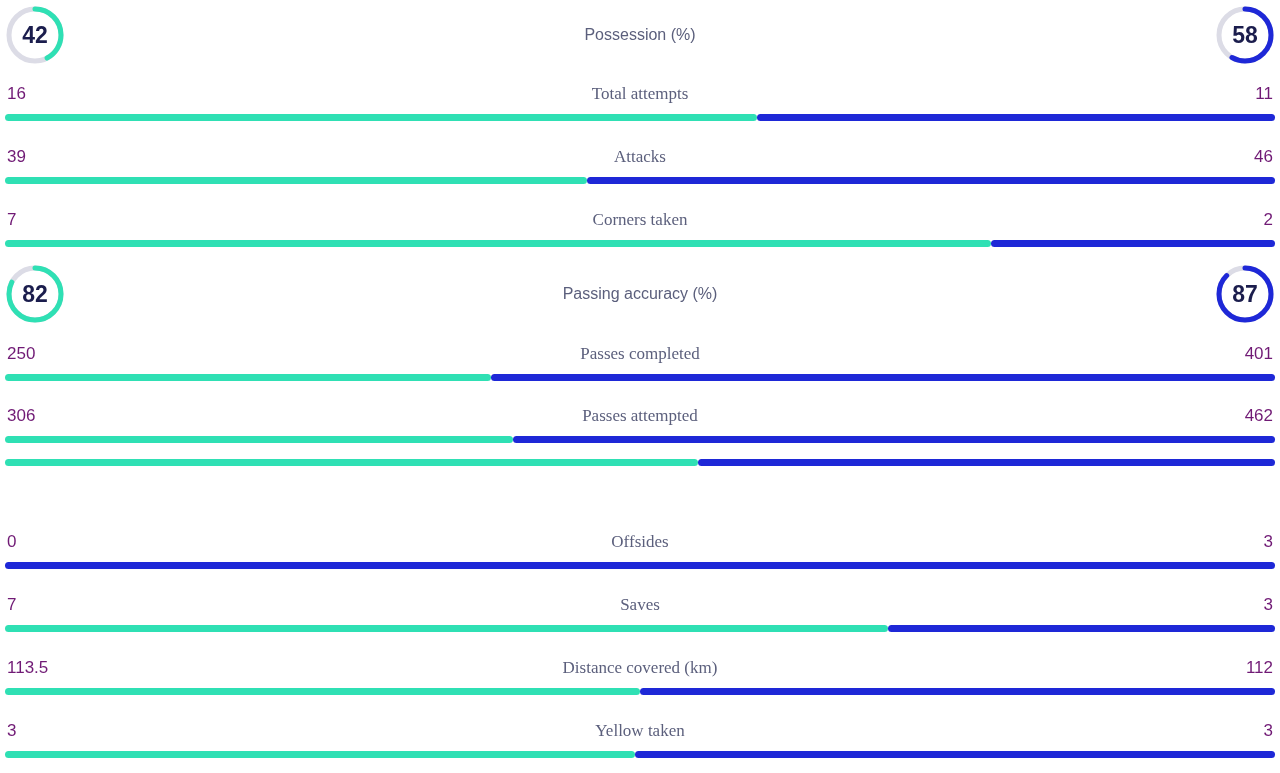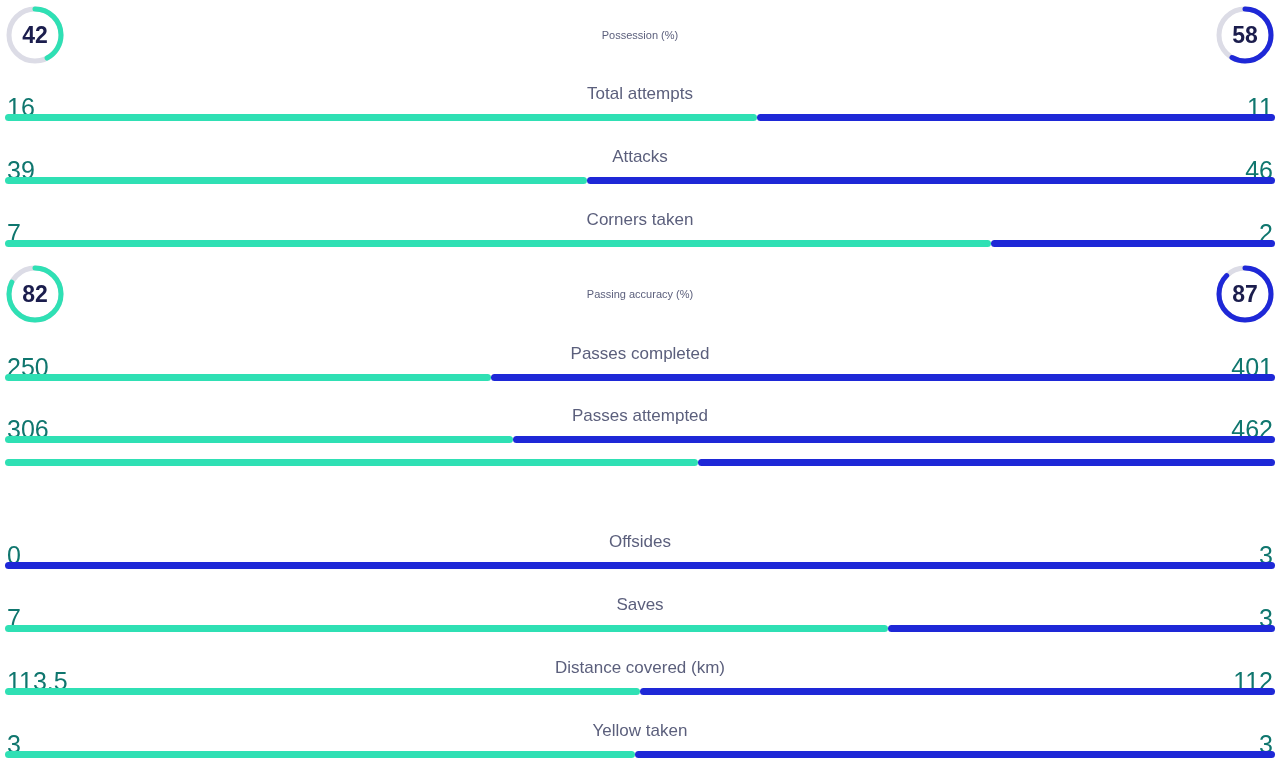--- a/index.html
+++ b/index.html
@@ -26,40 +26,40 @@
   }
 
   .row-head {
     position: relative;
     height: 40px;
     width: 1280px;
   }
 
   .val {
     position: absolute;
-    top: 13px;
-    font-size: 25px;
+    top: 0;
+    font-size: 17px;
     line-height: 40px;
-    color: #0f766e;
+    color: #701a75;
     font-family: "Liberation Sans", sans-serif;
     white-space: nowrap;
   }
   .val.left  { left: 7px; }
   .val.right { right: 7px; }
 
   .label {
     position: absolute;
     top: 0;
     left: 0;
     width: 1280px;
     text-align: center;
     font-size: 17px;
     line-height: 40px;
     color: #5b5f7c;
-    font-family: Liberation Sans, sans-serif;
+    font-family: Liberation Serif, serif;
     white-space: nowrap;
   }
 
   
   .bar-wrap {
     position: relative;
     margin: 0 auto;
     width: 1270px;
     height: 7px;
     display: flex;
@@ -107,21 +107,21 @@
     font-weight: bold;
   }
   .donut-label {
     position: absolute;
     top: 0;
     left: 0;
     width: 1280px;
     height: 62px;
     line-height: 62px;
     text-align: center;
-    font-size: 11px;
+    font-size: 16px;
     color: #5b5f7c;
     font-family: "Liberation Sans", sans-serif;
   }
 </style>
 </head>
 <body>
 
 <div id="stats-root">
     <div class="donut-row" style="top: 4px;">
       <div class="donut-label">Possession (%)</div>

